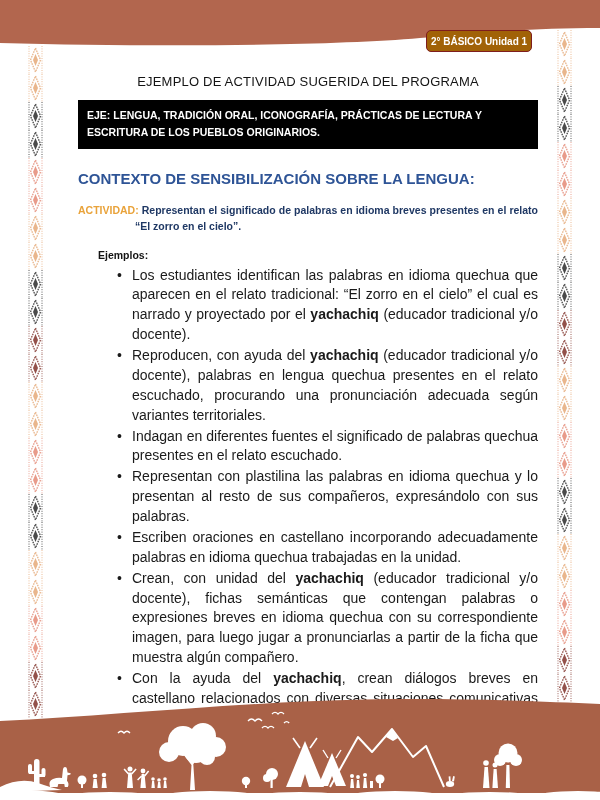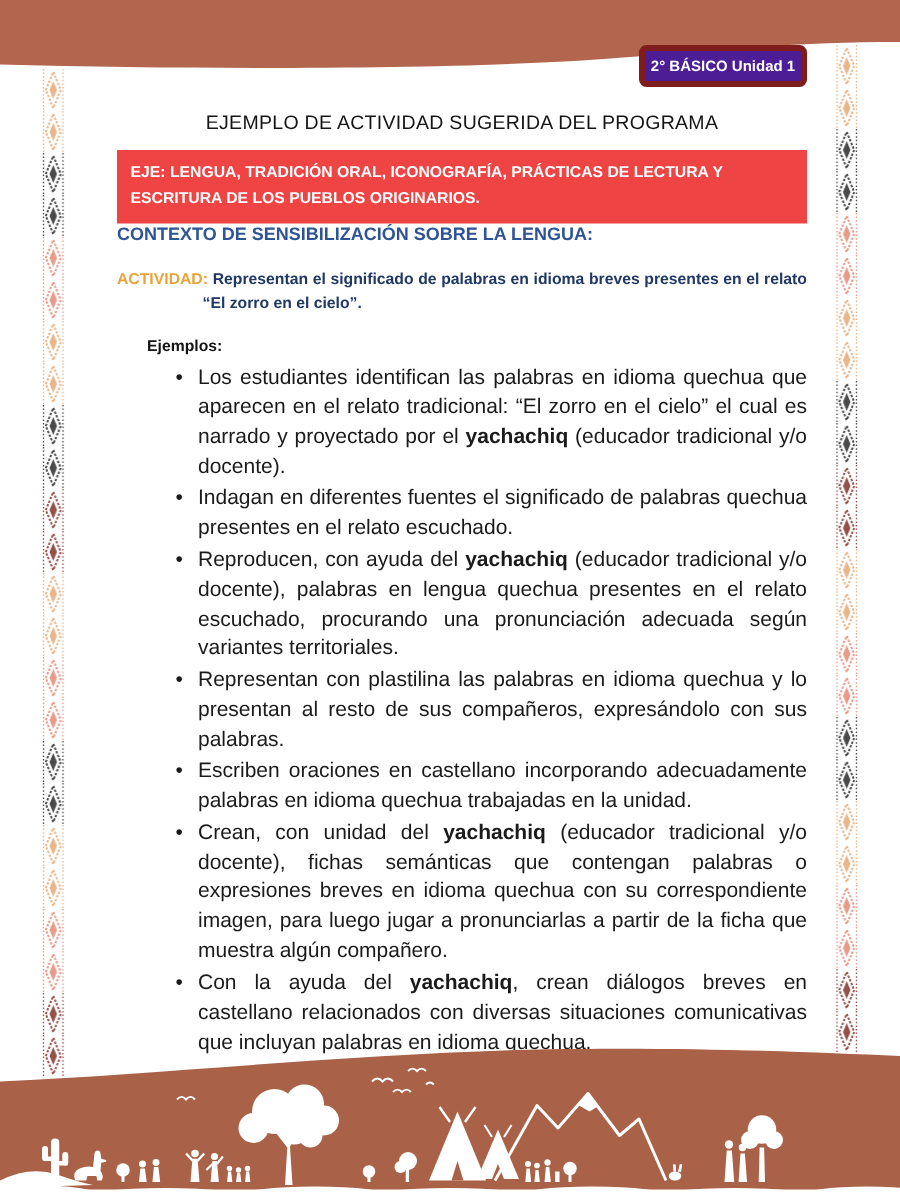--- a/index.html
+++ b/index.html
@@ -6,36 +6,36 @@
   .page{
     position:relative;width:600px;height:800px;margin:0 auto;
     background:#ffffff;overflow:hidden;
     font-family:"Liberation Sans",sans-serif;color:#1a1a1a;
   }
   
   .top-band{position:absolute;top:0;left:0;z-index:3;}
   
   .badge{
     position:absolute;top:30px;left:426px;width:104px;height:20px;z-index:4;
-    background:#4c1d95;border:4px solid #7f1d1d;border-radius:5px;
+    background:#a16207;border:1px solid #7f1d1d;border-radius:5px;
     color:#fff;font-size:10px;font-weight:bold;
     display:flex;align-items:center;justify-content:center;white-space:nowrap;
   }
   
   .strip{position:absolute;z-index:1;}
   .strip-left{top:46px;left:28px;}
   .strip-right{top:30px;left:557px;}
   
   .content{position:absolute;top:74px;left:78px;width:460px;z-index:2;}
   .title{margin:0 0 11px;font-size:13px;font-weight:normal;text-align:center;color:#141414;letter-spacing:.2px;}
   .eje-banner{
-    background:#ef4444;color:#ffffff;font-weight:bold;font-size:10.5px;
+    background:#000000;color:#ffffff;font-weight:bold;font-size:10.5px;
     line-height:1.62;padding:7px 9px 8px;
   }
-  .context-heading{color:#2E5496;font-weight:bold;font-size:12px;}
+  .context-heading{margin-top:21px;color:#2E5496;font-weight:bold;font-size:15px;}
   .activity{
     margin-top:16px;font-size:10.5px;font-weight:bold;line-height:1.5;
     color:#1F3864;text-align:justify;padding-left:57px;text-indent:-57px;
   }
   .activity-label{color:#E9A33B;}
   .examples-label{margin-top:14px;font-weight:bold;font-size:10.5px;color:#141414;padding-left:20px;}
   ul.examples{margin:5px 0 0;padding:0 0 0 37px;list-style:none;}
   ul.examples li{
     position:relative;padding-left:17px;margin-bottom:1px;
     font-size:14px;line-height:1.42;text-align:justify;color:#1a1a1a;
@@ -148,22 +148,22 @@
     </div>
 
     <div class="context-heading">CONTEXTO DE SENSIBILIZACIÓN SOBRE LA LENGUA:</div>
 
     <p class="activity"><span class="activity-label">ACTIVIDAD:</span><span> </span><span>Representan el significado de palabras en idioma breves presentes en el relato “El zorro en el cielo”.</span></p>
 
     <div class="examples-label">Ejemplos:</div>
 
     <ul class="examples">
         <li><span>Los estudiantes identifican las palabras en idioma quechua que aparecen en el relato tradicional: “El zorro en el cielo” el cual es narrado y proyectado por el </span><span class="b">yachachiq</span><span> (educador tradicional y/o docente).</span></li>
+        <li><span>Reproducen, con ayuda del </span><span class="b">yachachiq</span><span> (educador tradicional y/o docente), palabras en lengua quechua presentes en el relato escuchado, procurando una pronunciación adecuada según variantes territoriales.</span></li>
         <li><span>Indagan en diferentes fuentes el significado de palabras quechua presentes en el relato escuchado.</span></li>
-        <li><span>Reproducen, con ayuda del </span><span class="b">yachachiq</span><span> (educador tradicional y/o docente), palabras en lengua quechua presentes en el relato escuchado, procurando una pronunciación adecuada según variantes territoriales.</span></li>
         <li><span>Representan con plastilina las palabras en idioma quechua y lo presentan al resto de sus compañeros, expresándolo con sus palabras.</span></li>
         <li><span>Escriben oraciones en castellano incorporando adecuadamente palabras en idioma quechua trabajadas en la unidad.</span></li>
         <li><span>Crean, con unidad del </span><span class="b">yachachiq</span><span> (educador tradicional y/o docente), fichas semánticas que contengan palabras o expresiones breves en idioma quechua con su correspondiente imagen, para luego jugar a pronunciarlas a partir de la ficha que muestra algún compañero.</span></li>
         <li><span>Con la ayuda del </span><span class="b">yachachiq</span><span>, crean diálogos breves en castellano relacionados con diversas situaciones comunicativas que incluyan palabras en idioma quechua.</span></li>
       </ul>
   </div>
 
   <svg class="footer-art" width="600" height="105" viewBox="0 0 600 105">
     <path d="M0,26 C110,21 240,7 365,4.5 C455,3 535,6 600,9 L600,98 L0,98 Z" fill="#A96147"></path>
 

